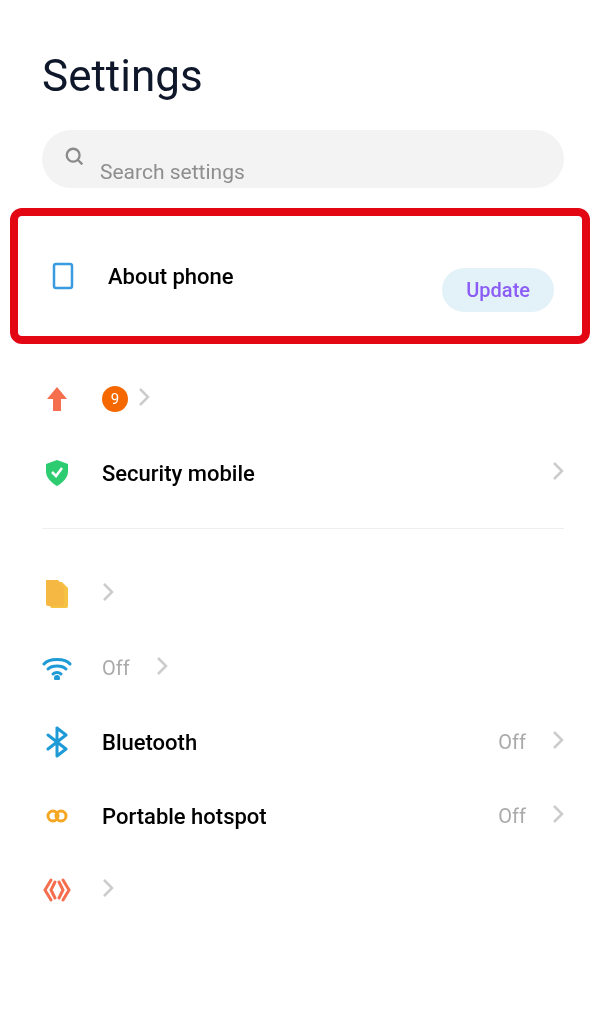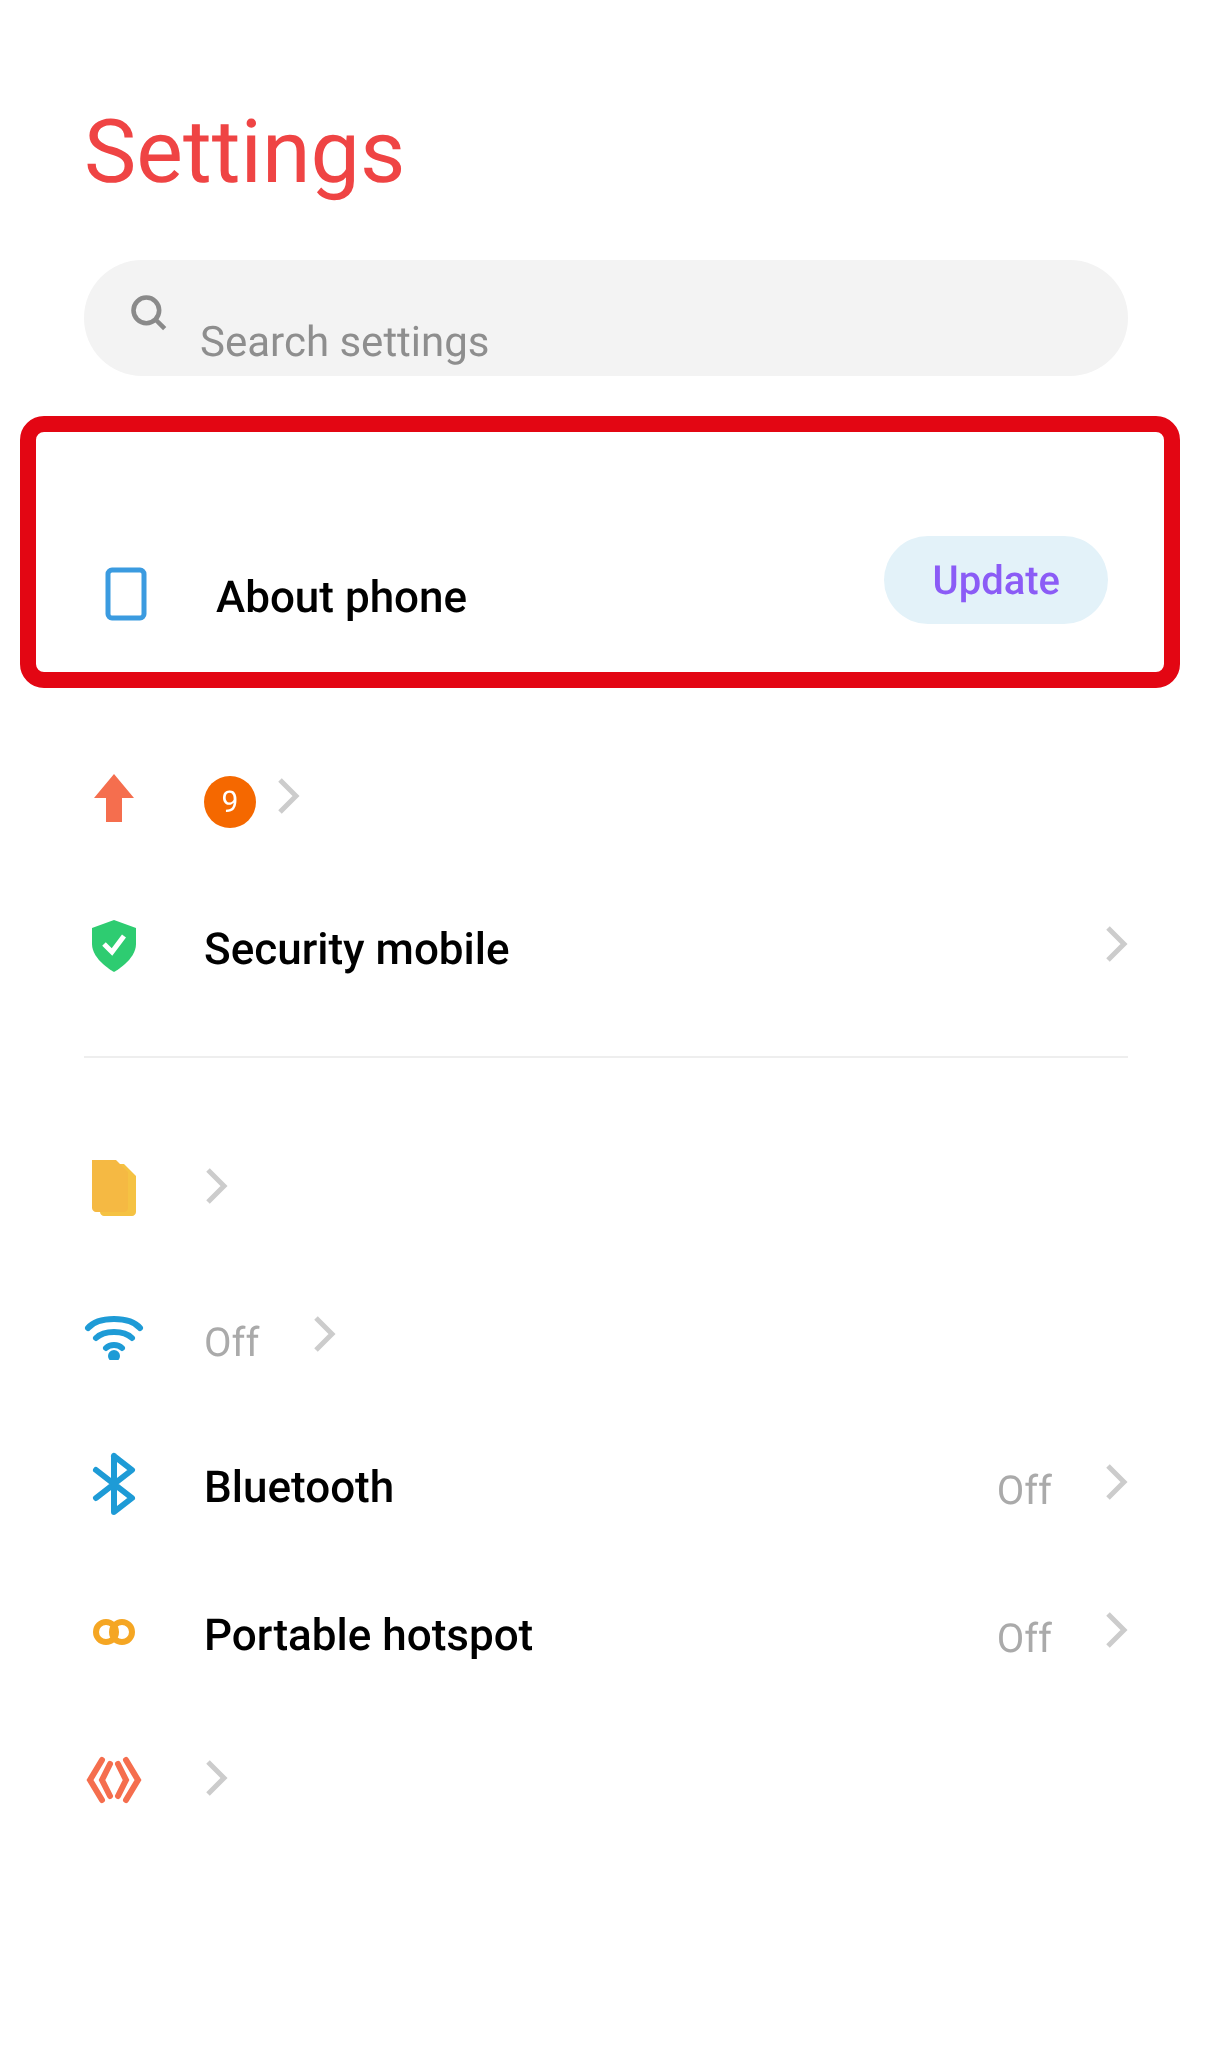--- a/index.html
+++ b/index.html
@@ -9,21 +9,21 @@
       width: 606px;
       height: 1024px;
       overflow: hidden;
     }
     .container {
       padding: 0;
     }
     .page-title {
       font-size: 44px;
       font-weight: 400;
-      color: #ef4444;
+      color: #0f172a;
       padding: 50px 42px 28px;
     }
     .search-bar {
       margin: 0 42px 20px;
       background: #f3f3f3;
       border-radius: 30px;
       height: 58px;
       display: flex;
       align-items: center;
       padding: 0 22px;
@@ -38,21 +38,21 @@
       margin-top: 26px;
     }
     .highlight-box {
       border: 8px solid #e30613;
       border-radius: 12px;
       margin: 8px 16px 18px 10px;
       padding: 24px 28px 24px 30px;
     }
     .settings-item {
       display: flex;
-      align-items: flex-end;
+      align-items: center;
       padding: 22px 42px;
       position: relative;
     }
     .highlight-box .settings-item {
       padding: 0;
     }
     .item-icon {
       width: 30px;
       height: 30px;
       margin-right: 30px;

